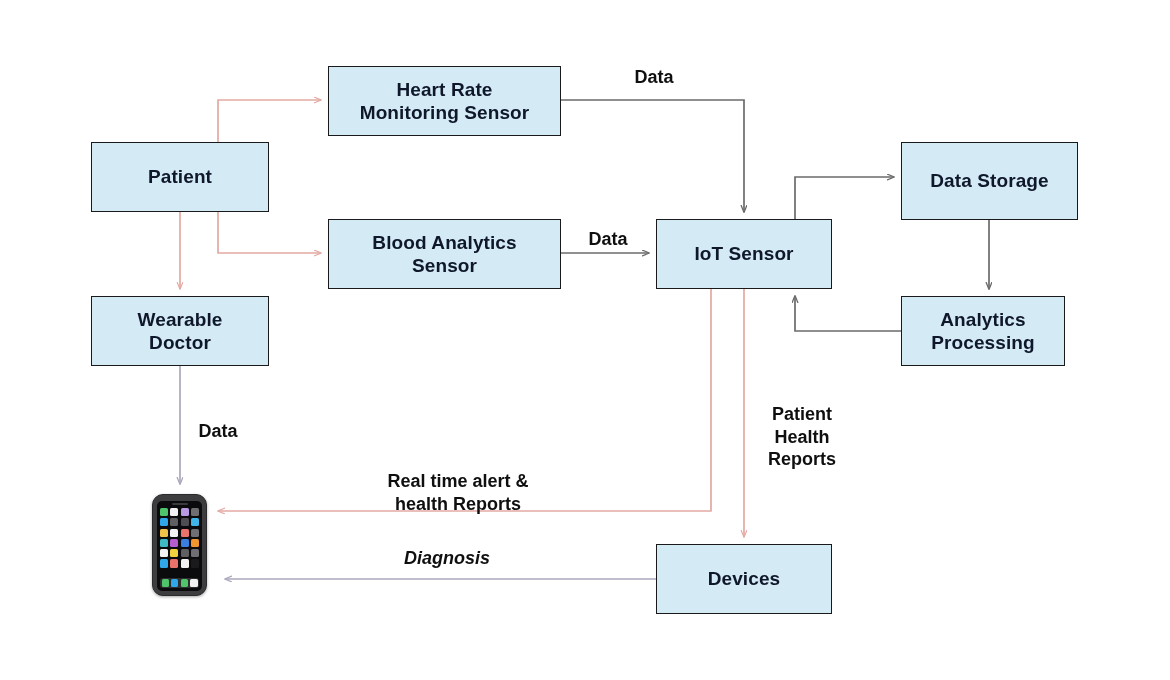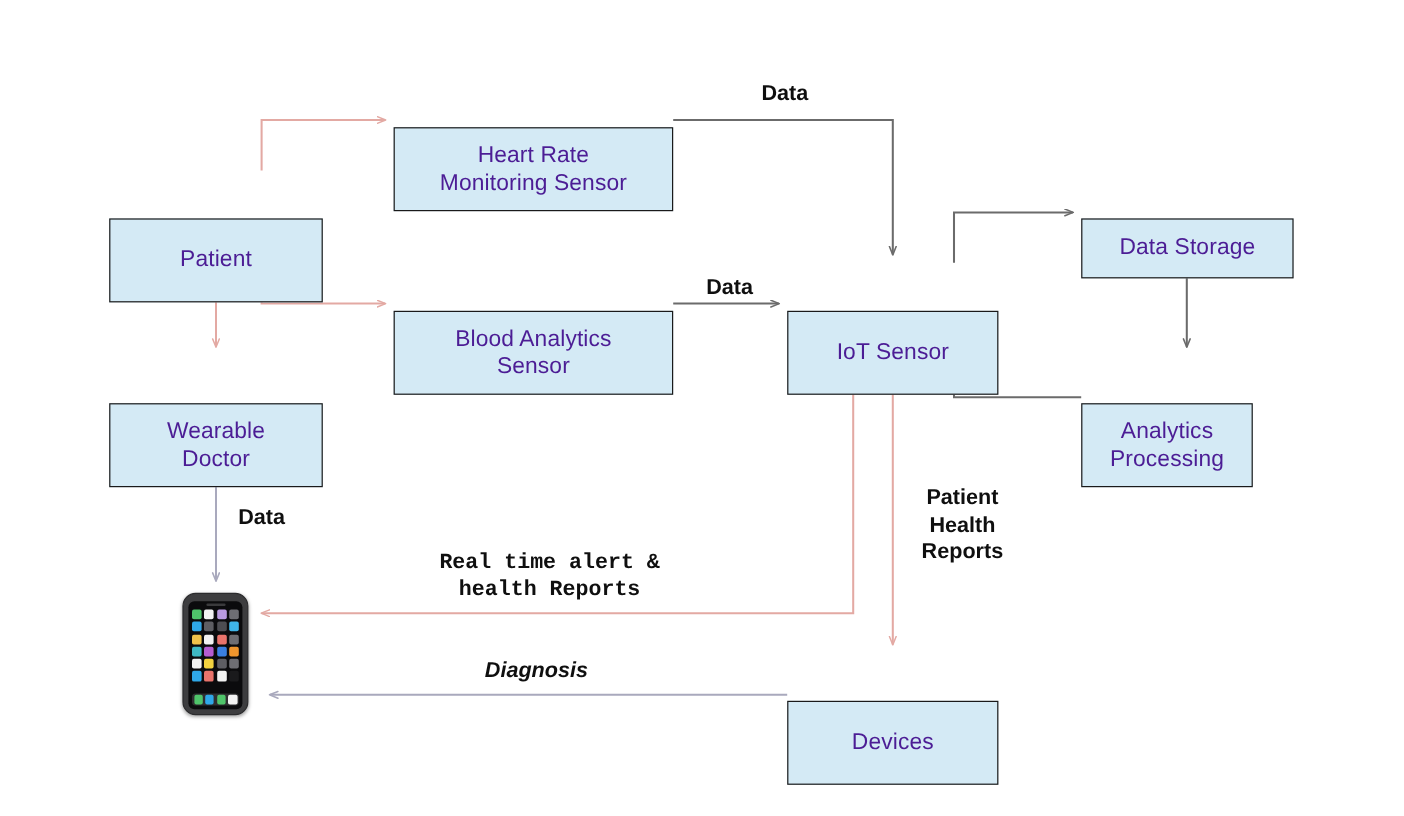--- a/index.html
+++ b/index.html
@@ -28,27 +28,26 @@
   }
   .node {
     position: absolute;
     box-sizing: border-box;
     background: #d4eaf5;
     border: 1.6px solid #1a1a1a;
     display: flex;
     align-items: center;
     justify-content: center;
     text-align: center;
-    color: #4c1d95;
-    font-weight: normal;
+    color: #0f172a;
+    font-weight: bold;
     font-size: 19px;
     line-height: 1.22;
     letter-spacing: 0.1px;
     font-family: "Liberation Sans", sans-serif;
-    margin-top: 40px;
   }
   .edge-label {
     position: absolute;
     color: #0f0f0f;
     font-weight: bold;
     font-size: 18px;
     line-height: 1.26;
     text-align: center;
     font-family: "Liberation Sans", sans-serif;
     white-space: pre-line;
@@ -161,34 +160,34 @@
 Monitoring Sensor</div>
 
   <div class="node" style="left:328px; top:219px; width:233px; height:70px; white-space:pre-line;">Blood Analytics
 Sensor</div>
 
   <div class="node" style="left:91px; top:296px; width:178px; height:70px; white-space:pre-line;">Wearable
 Doctor</div>
 
   <div class="node" style="left:656px; top:219px; width:176px; height:70px;">IoT Sensor</div>
 
-  <div class="node" style="left:901px; top:142px; width:177px; height:50px;">Data Storage</div>
-
-  <div class="node" style="left:901px; top:296px; width:143px; height:70px; white-space:pre-line;">Analytics
+  <div class="node" style="left:901px; top:142px; width:177px; height:78px;">Data Storage</div>
+
+  <div class="node" style="left:901px; top:296px; width:164px; height:70px; white-space:pre-line;">Analytics
 Processing</div>
 
   <div class="node" style="left:656px; top:544px; width:176px; height:70px;">Devices</div>
 
   <div class="edge-label" style="left:608px; top:66px; width:92px;">Data</div>
 
   <div class="edge-label" style="left:562px; top:228px; width:92px;">Data</div>
 
   <div class="edge-label" style="left:172px; top:420px; width:92px;">Data</div>
 
-  <div class="edge-label" style="left:356px; top:458px; width:204px;font-family:Liberation Mono, monospace;">Real time alert &amp;
+  <div class="edge-label" style="left:356px; top:470px; width:204px;">Real time alert &amp;
 health Reports</div>
 
   <div class="edge-label" style="left:756px; top:403px; width:92px;">Patient
 Health
 Reports</div>
 
   <div class="edge-label" style="left:396px; top:547px; width:102px;font-style:italic;">Diagnosis</div>
 
   <div id="phone">
     <div id="phone-screen">

